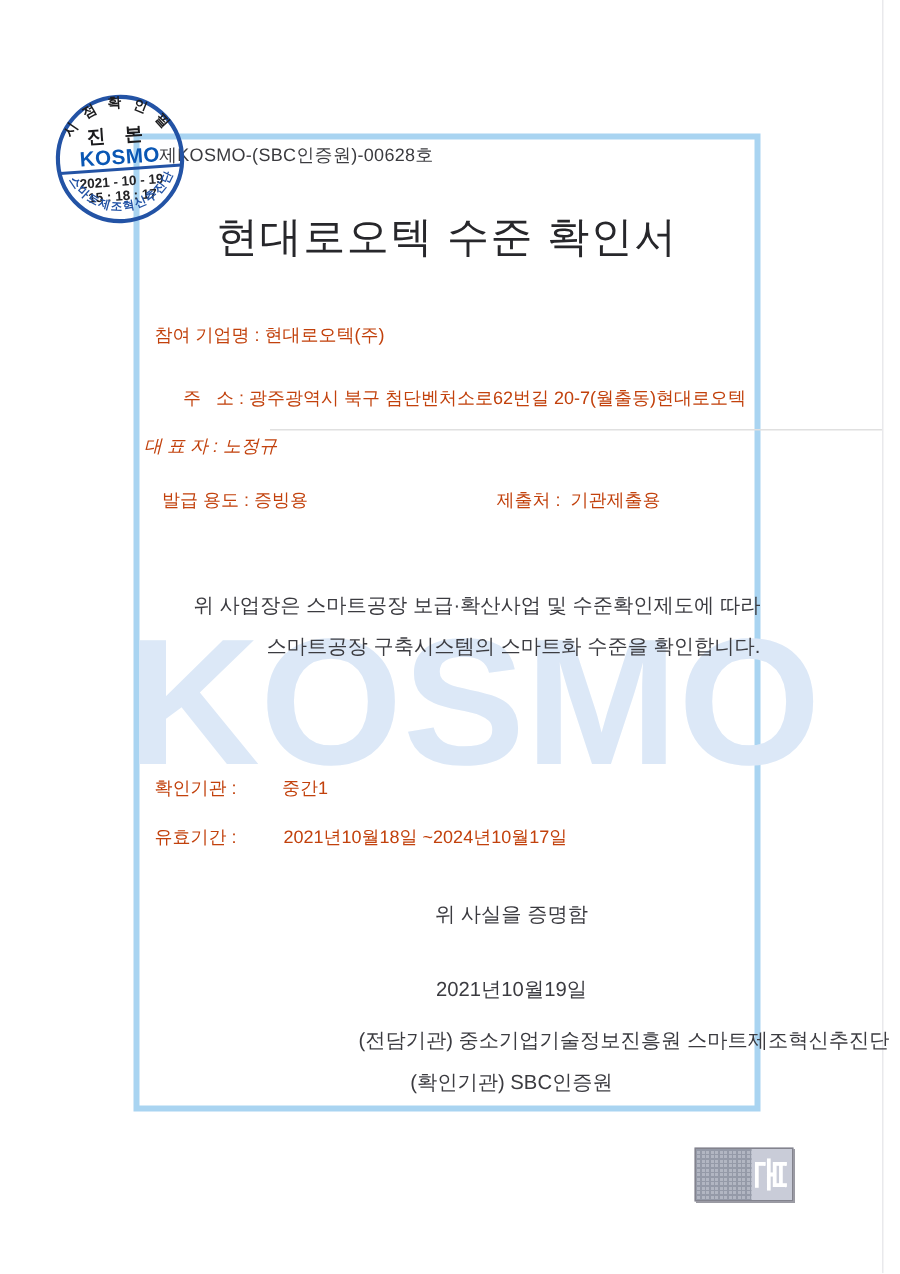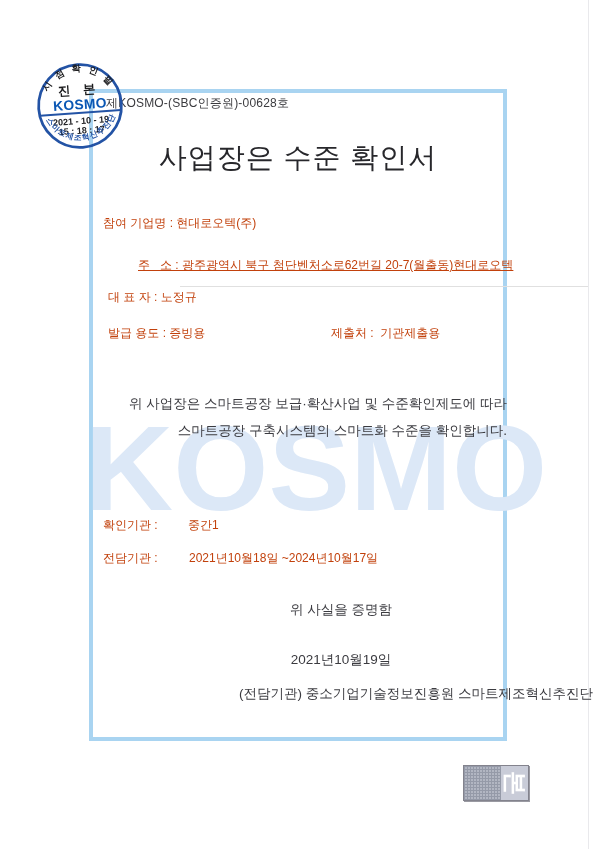--- a/index.html
+++ b/index.html
@@ -33,22 +33,22 @@
     position: absolute; left: 34px; top: 60px; width: 92px; height: 92px;
     z-index: 3; transform: rotate(-4deg);
   }
   .cert-title {
     position: absolute; left: 89px; top: 139px; width: 418px;
     text-align: center; font-size: 28px; font-weight: 500;
     letter-spacing: 1px; color: #27272b; z-index: 2;
   }
   .row { position: absolute; font-size: 12px; white-space: pre; color: #c2410c; z-index: 2; }
   .row-company   { left: 103px; top: 215px; }
-  .row-address   { left: 138px; top: 257px; text-decoration: underline; }
-  .row-ceo       { left: 108px; top: 289px; }
+  .row-address   { left: 122px; top: 257px; }
+  .row-ceo       { left: 96px; top: 289px; font-style: italic; }
   .row-purpose   { left: 108px; top: 325px; }
   .row-submit    { left: 331px; top: 325px; }
   .body-line { position: absolute; left: 89px; width: 418px; text-align: right; font-size: 13.5px; color: #3b3b40; z-index: 2; }
   .body-line-1 { top: 395px; }
   .body-line-2 { top: 422px; }
   .watermark {
     position: absolute; left: 89px; top: 408px; width: 418px;
     text-align: center; font-size: 120px; font-weight: bold; line-height: 1;
     color: #dce8f7; letter-spacing: 0px; z-index: 0;
     transform: scaleX(1.02); user-select: none;
@@ -112,39 +112,40 @@
       <text x="50" y="53.5" text-anchor="middle" font-size="15" font-weight="bold" letter-spacing="0.3" fill="#0a57b4">KOSMO</text>
       <line x1="6" y1="57.5" x2="94" y2="57.5" stroke="#2353a5" stroke-width="2.2"></line>
       <text x="50" y="69.5" text-anchor="middle" font-size="9.8" font-weight="bold" fill="#232326">2021 - 10 - 19</text>
       <text x="50" y="80" text-anchor="middle" font-size="9.8" font-weight="bold" fill="#232326">15 : 18 : 17</text>
       <text font-size="8.5" font-weight="600" fill="#2353a5" letter-spacing="1">
         <textPath href="#arcBottom" startOffset="50%" text-anchor="middle">스마트제조혁신추진단</textPath>
       </text>
     </svg>
   </div>
 
-  <div class="cert-title">사업장은 수준 확인서</div>
+  <div class="cert-title">현대로오텍 수준 확인서</div>
 
   <div class="row row-company">참여 기업명 : 현대로오텍(주)</div>
   <div class="row row-address">주   소 : 광주광역시 북구 첨단벤처소로62번길 20-7(월출동)현대로오텍</div>
   <div class="row row-ceo">대 표 자 : 노정규</div>
   <div class="row row-purpose">발급 용도 : 증빙용</div>
   <div class="row row-submit">제출처 :  기관제출용</div>
 
   <div class="body-line body-line-1">위 사업장은 스마트공장 보급·확산사업 및 수준확인제도에 따라</div>
   <div class="body-line body-line-2">스마트공장 구축시스템의 스마트화 수준을 확인합니다.</div>
 
   <div class="row rating-label">확인기관 :</div>
   <div class="row rating-value">중간1</div>
 
-  <div class="row validity-label">전담기관 :</div>
+  <div class="row validity-label">유효기간 :</div>
   <div class="row validity-value">2021년10월18일 ~2024년10월17일</div>
 
   <div class="center-line certify">위 사실을 증명함</div>
   <div class="center-line issue-date">2021년10월19일</div>
   <div class="center-line org1">(전담기관) 중소기업기술정보진흥원 스마트제조혁신추진단</div>
+  <div class="center-line org2">(확인기관) SBC인증원</div>
 
   <div class="corner-stamp">
     <div class="corner-stamp-hatch"></div>
     <div class="corner-stamp-char">본</div>
   </div>
 
 </div>
 
 </body></html>

